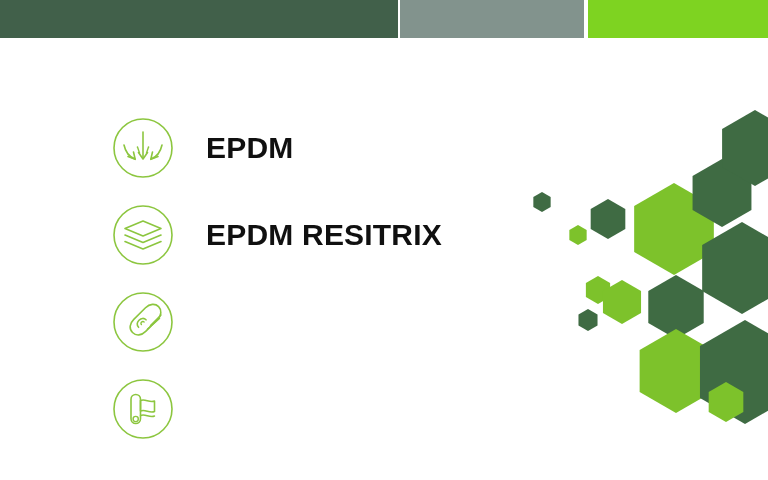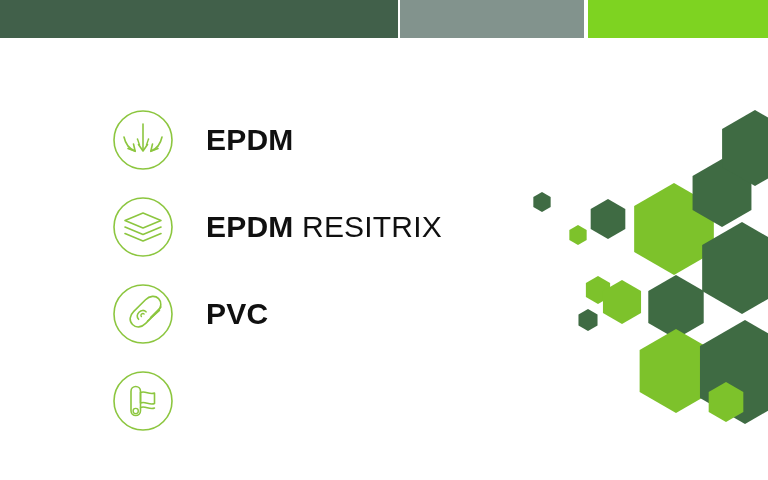--- a/index.html
+++ b/index.html
@@ -26,21 +26,21 @@
   .topbar-seg { height:38px; }
   .seg-dark  { width:398px; background:#41604A; }
   .seg-gap   { width:2px;   background:#ffffff; }
   .seg-gray  { width:184px; background:#82938D; }
   .seg-gap2  { width:4px;   background:#ffffff; }
   .seg-green { flex:1;      background:#7ED321; }
 
   
   .product-list {
     position:absolute;
-    left:112px; top:96px;
+    left:112px; top:104px;
     width:430px;
   }
   .product-row {
     display:flex;
     align-items:center;
     height:87px;
   }
   .icon-circle {
     width:62px; height:62px;
     flex:0 0 62px;
@@ -48,21 +48,21 @@
   }
   .product-label {
     margin-left:32px;
     font-size:30px;
     line-height:1;
     color:#101010;
     letter-spacing:0.2px;
     white-space:nowrap;
   }
   .product-label .bold   { font-weight:bold; }
-  .product-label .normal { font-weight:normal; }
+  .product-label .normal { font-weight:bold; }
 
   
   .hex-field {
     position:absolute;
     right:0; top:0;
     width:290px; height:480px;
     pointer-events:none;
   }
 </style>
 </head>
@@ -118,23 +118,20 @@
         <circle cx="31" cy="31" r="29" fill="none" stroke="#8CC63F" stroke-width="1.6"></circle>
 
         <path d="M20.5 41.5 C16.8 37.8 17.6 32.6 21.8 28.4 L33.5 16.8 C37.7 12.6 43.3 12.3 46.6 15.6 C49.9 18.9 49.6 24.5 45.4 28.7 L33.7 40.4 C29.5 44.6 24.2 45.2 20.5 41.5 Z" fill="none" stroke="#8CC63F" stroke-width="1.6" stroke-linejoin="round"></path>
 
         <path d="M26.6 36.3 C24.6 34.3 24.8 31.4 27 29.2 C29.2 27 32.1 26.8 34 28.8" fill="none" stroke="#8CC63F" stroke-width="1.6" stroke-linecap="round"></path>
         <path d="M29.4 33.6 C28.7 32.9 28.8 31.9 29.6 31.1 C30.4 30.3 31.4 30.2 32.1 30.9" fill="none" stroke="#8CC63F" stroke-width="1.4" stroke-linecap="round"></path>
 
         <path d="M38.5 34.5 L49 24" fill="none" stroke="#8CC63F" stroke-width="1.5" stroke-linecap="round"></path>
         <path d="M35.5 38 L47.5 27.5" fill="none" stroke="#8CC63F" stroke-width="1.5" stroke-linecap="round"></path>
       </svg>
-      <div class="product-label">
-        <span class="bold">PVC</span><span class="normal"></span>
-      </div>
     </div>
 
     <div class="product-row">
       <svg class="icon-circle" viewBox="0 0 62 62">
         <circle cx="31" cy="31" r="29" fill="none" stroke="#8CC63F" stroke-width="1.6"></circle>
 
         <rect x="19" y="16.5" width="9.5" height="29" rx="4.75" fill="none" stroke="#8CC63F" stroke-width="1.6"></rect>
         <circle cx="23.7" cy="41" r="2.6" fill="none" stroke="#8CC63F" stroke-width="1.4"></circle>
 
         <path d="M28.5 22.5 C33 20.2 37.5 25.2 42.5 23 L42.5 33.5 C37.5 35.7 33 30.7 28.5 33 Z" fill="none" stroke="#8CC63F" stroke-width="1.6" stroke-linejoin="round"></path>

